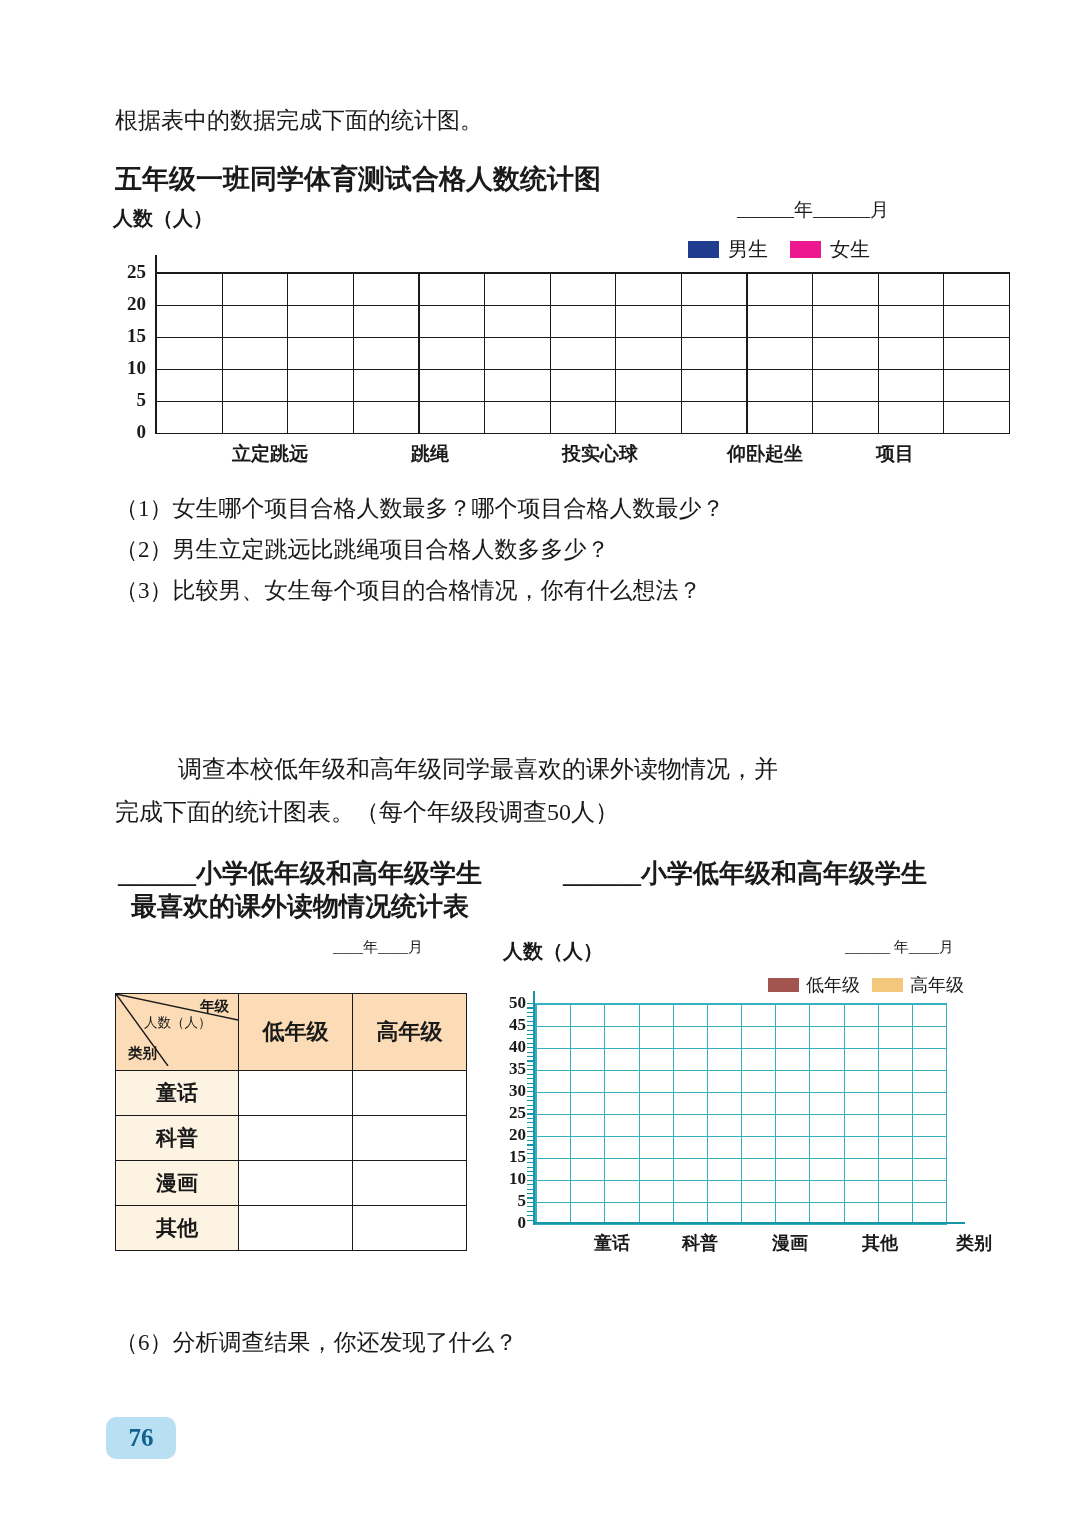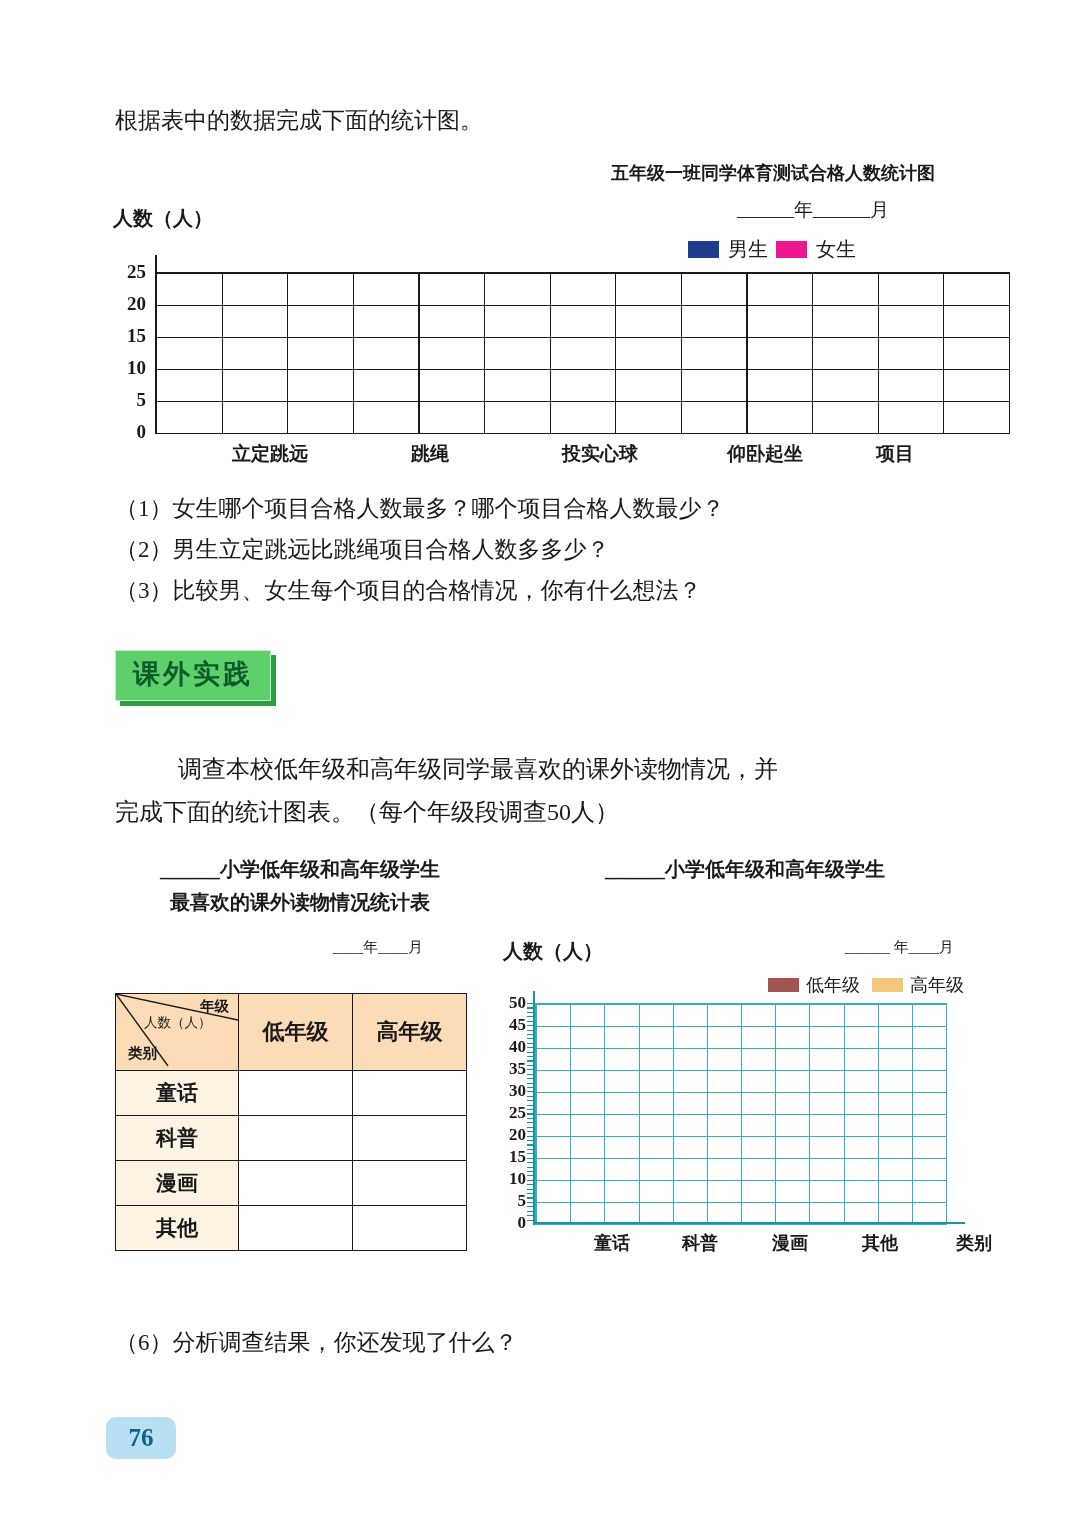--- a/index.html
+++ b/index.html
@@ -6,25 +6,25 @@
   .page {
     position:relative; width:1080px; height:1518px; background:#ffffff;
     font-family:"Liberation Serif","DejaVu Serif",serif; color:#1a1a1a;
     overflow:hidden;
   }
   .abs { position:absolute; }
 
   .intro { left:115px; top:105px; font-size:23px; }
 
   
-  .c1-title { left:115px; top:161px; width:820px; text-align:right; font-size:18px; font-weight:bold; }
+  .c1-title { left:115px; top:161px; width:820px; text-align:left; font-size:27px; font-weight:bold; }
   .c1-date  { left:737px; top:197px; font-size:19px; }
   .c1-ylab  { left:113px; top:205px; font-size:20px; font-weight:600; }
   .legend-row { display:flex; align-items:center; }
-  .c1-legend { left:688px; top:236px; gap:8px; }
+  .c1-legend { left:688px; top:236px; gap:22px; }
   .legend-item { display:flex; align-items:center; gap:9px; font-size:20px; }
   .c1-grid {
     left:155px; top:272px; width:853px; height:160px;
     border:1.6px solid #1a1a1a;
     background:
       repeating-linear-gradient(to right, #1a1a1a 0 1.3px, transparent 1.3px 65.6px),
       repeating-linear-gradient(to bottom, #1a1a1a 0 1.3px, transparent 1.3px 32px);
   }
   .c1-ystub { left:155px; top:255px; width:2px; height:18px; background:#1a1a1a; }
   .ytick1 { left:108px; width:38px; text-align:right; font-size:19px; font-weight:600; line-height:22px; }
@@ -35,21 +35,21 @@
   
   .section-box {
     left:115px; top:650px; display:inline-block;
     background:#5dd06c; border:1px solid #c4f0c9; box-shadow:5px 5px 0 #2f9e47;
     padding:5px 17px 8px; font-size:27px; font-weight:bold; color:#0d5b26; letter-spacing:3px;
   }
 
   .practice { font-size:24px; }
 
   
-  .sub-title { width:370px; text-align:center; font-size:20px; font-weight:bold; white-space:nowrap; }
+  .sub-title { width:370px; text-align:center; font-size:26px; font-weight:bold; white-space:nowrap; }
   .small-date { font-size:15px; }
   .c2-ylab { left:503px; top:938px; font-size:20px; font-weight:600; }
   .c2-legend { left:768px; top:973px; gap:12px; }
   .legend-item-sm { display:flex; align-items:center; gap:7px; font-size:18px; }
 
   
   .ptable { position:absolute; left:115px; top:993px; border-collapse:collapse; }
   .ptable th, .ptable td { border:1.7px solid #1a1a1a; padding:0; }
   .hcell { width:113px; height:72px; background:#fbdcb6; font-size:22px; font-weight:bold; text-align:center; }
   .corner { width:122px; height:72px; background:#fbdcb6; position:relative; }
@@ -119,21 +119,20 @@
   <div class="abs xcat1" style="left:270px">立定跳远</div>
   <div class="abs xcat1" style="left:430px">跳绳</div>
   <div class="abs xcat1" style="left:600px">投实心球</div>
   <div class="abs xcat1" style="left:765px">仰卧起坐</div>
   <div class="abs xcat1" style="left:895px">项目</div>
 
   <div class="abs q1" style="top:493px">（1）女生哪个项目合格人数最多？哪个项目合格人数最少？</div>
   <div class="abs q1" style="top:534px">（2）男生立定跳远比跳绳项目合格人数多多少？</div>
   <div class="abs q1" style="top:575px">（3）比较男、女生每个项目的合格情况，你有什么想法？</div>
 
-  <div class="abs section-box">课外实践</div>
 
   <div class="abs practice" style="left:178px; top:753px">调查本校低年级和高年级同学最喜欢的课外读物情况，并</div>
   <div class="abs practice" style="left:115px; top:796px">完成下面的统计图表。（每个年级段调查50人）</div>
 
   <div class="abs sub-title" style="left:115px; top:856px">______小学低年级和高年级学生</div>
   <div class="abs sub-title" style="left:115px; top:889px">最喜欢的课外读物情况统计表</div>
   <div class="abs sub-title" style="left:560px; top:856px">______小学低年级和高年级学生</div>
 
   <div class="abs small-date" style="left:333px; top:938px">____年____月</div>
   <div class="abs c2-ylab">人数（人）</div>

